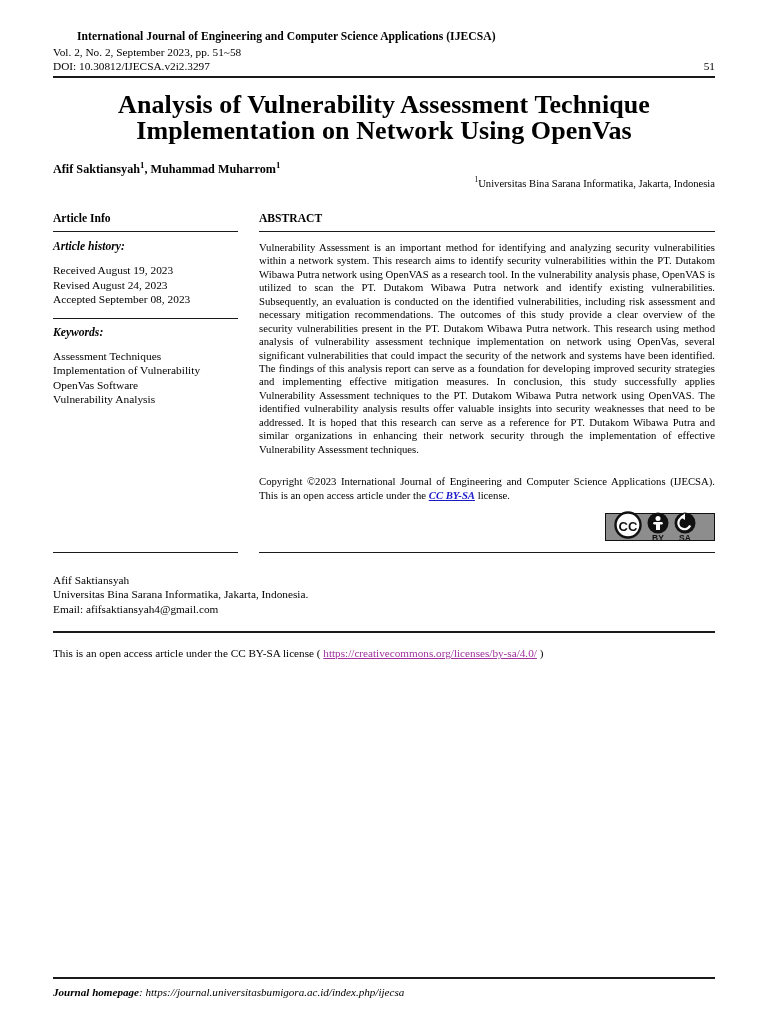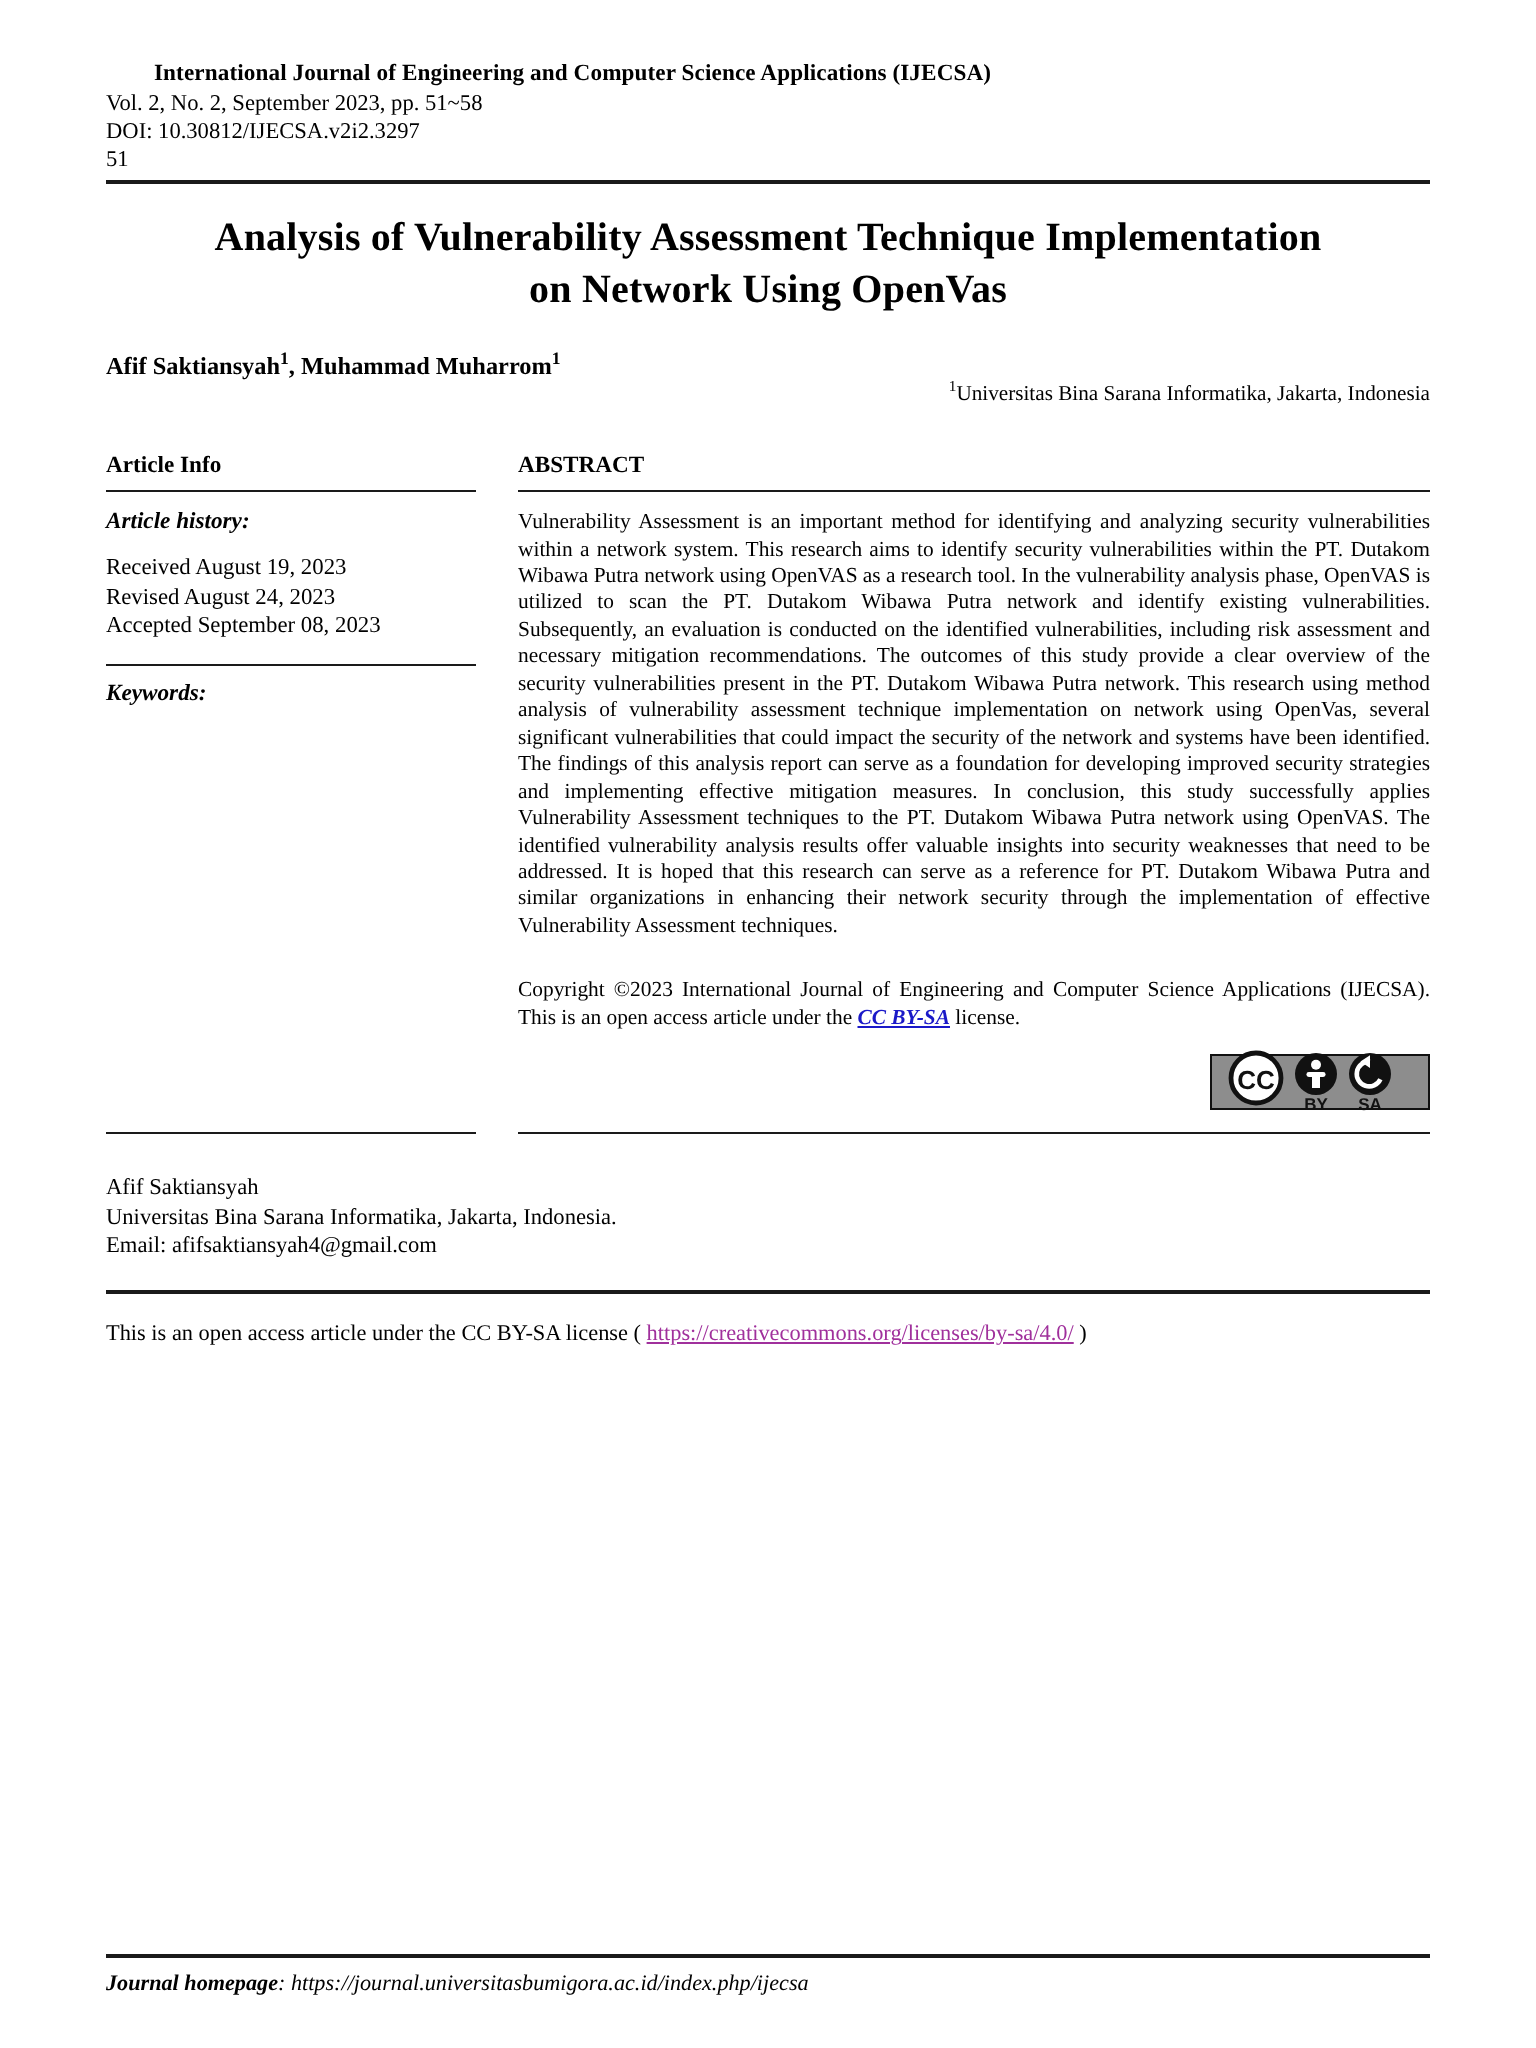--- a/index.html
+++ b/index.html
@@ -36,39 +36,38 @@
   .masthead .line {
     font-size: 11.3px;
     line-height: 14.2px;
   }
   .doi-row {
     display: flex;
     justify-content: space-between;
     align-items: baseline;
     font-size: 11.3px;
     line-height: 14.2px;
-    flex-direction: column;
   }
   .doi-row .page-no { font-size: 11.3px; }
   .rule-thick {
     border: 0;
     border-top: 2.4px solid #1a1a1a;
     margin: 3px 0 0 0;
   }
   .rule-med {
     border: 0;
     border-top: 1.7px solid #1a1a1a;
     margin: 0;
   }
 
   
   .title {
     text-align: center;
     font-weight: bold;
-    font-size: 20px;
+    font-size: 26px;
     line-height: 26px;
     margin: 14px auto 0 auto;
     width: 560px;
     letter-spacing: .1px;
   }
   .authors {
     text-align: left;
     font-weight: bold;
     font-size: 12.2px;
     margin-top: 18px;
@@ -235,20 +234,26 @@
           <div>Accepted September 08, 2023</div>
         </div>
       </div>
 
       <div style="padding-top:11px;">
         <hr class="rule-med">
       </div>
 
       <div class="kw-block">
         <div class="sub-head">Keywords:</div>
+        <div class="kw-list left-pad">
+          <div>Assessment Techniques</div>
+          <div>Implementation of Vulnerability</div>
+          <div>OpenVas Software</div>
+          <div>Vulnerability Analysis</div>
+        </div>
       </div>
     </div>
 
     <div class="col-gap"></div>
 
     <div class="col-right">
       <div class="sec-head">ABSTRACT</div>
       <hr class="rule-med">
 
       <div class="abstract-body">

